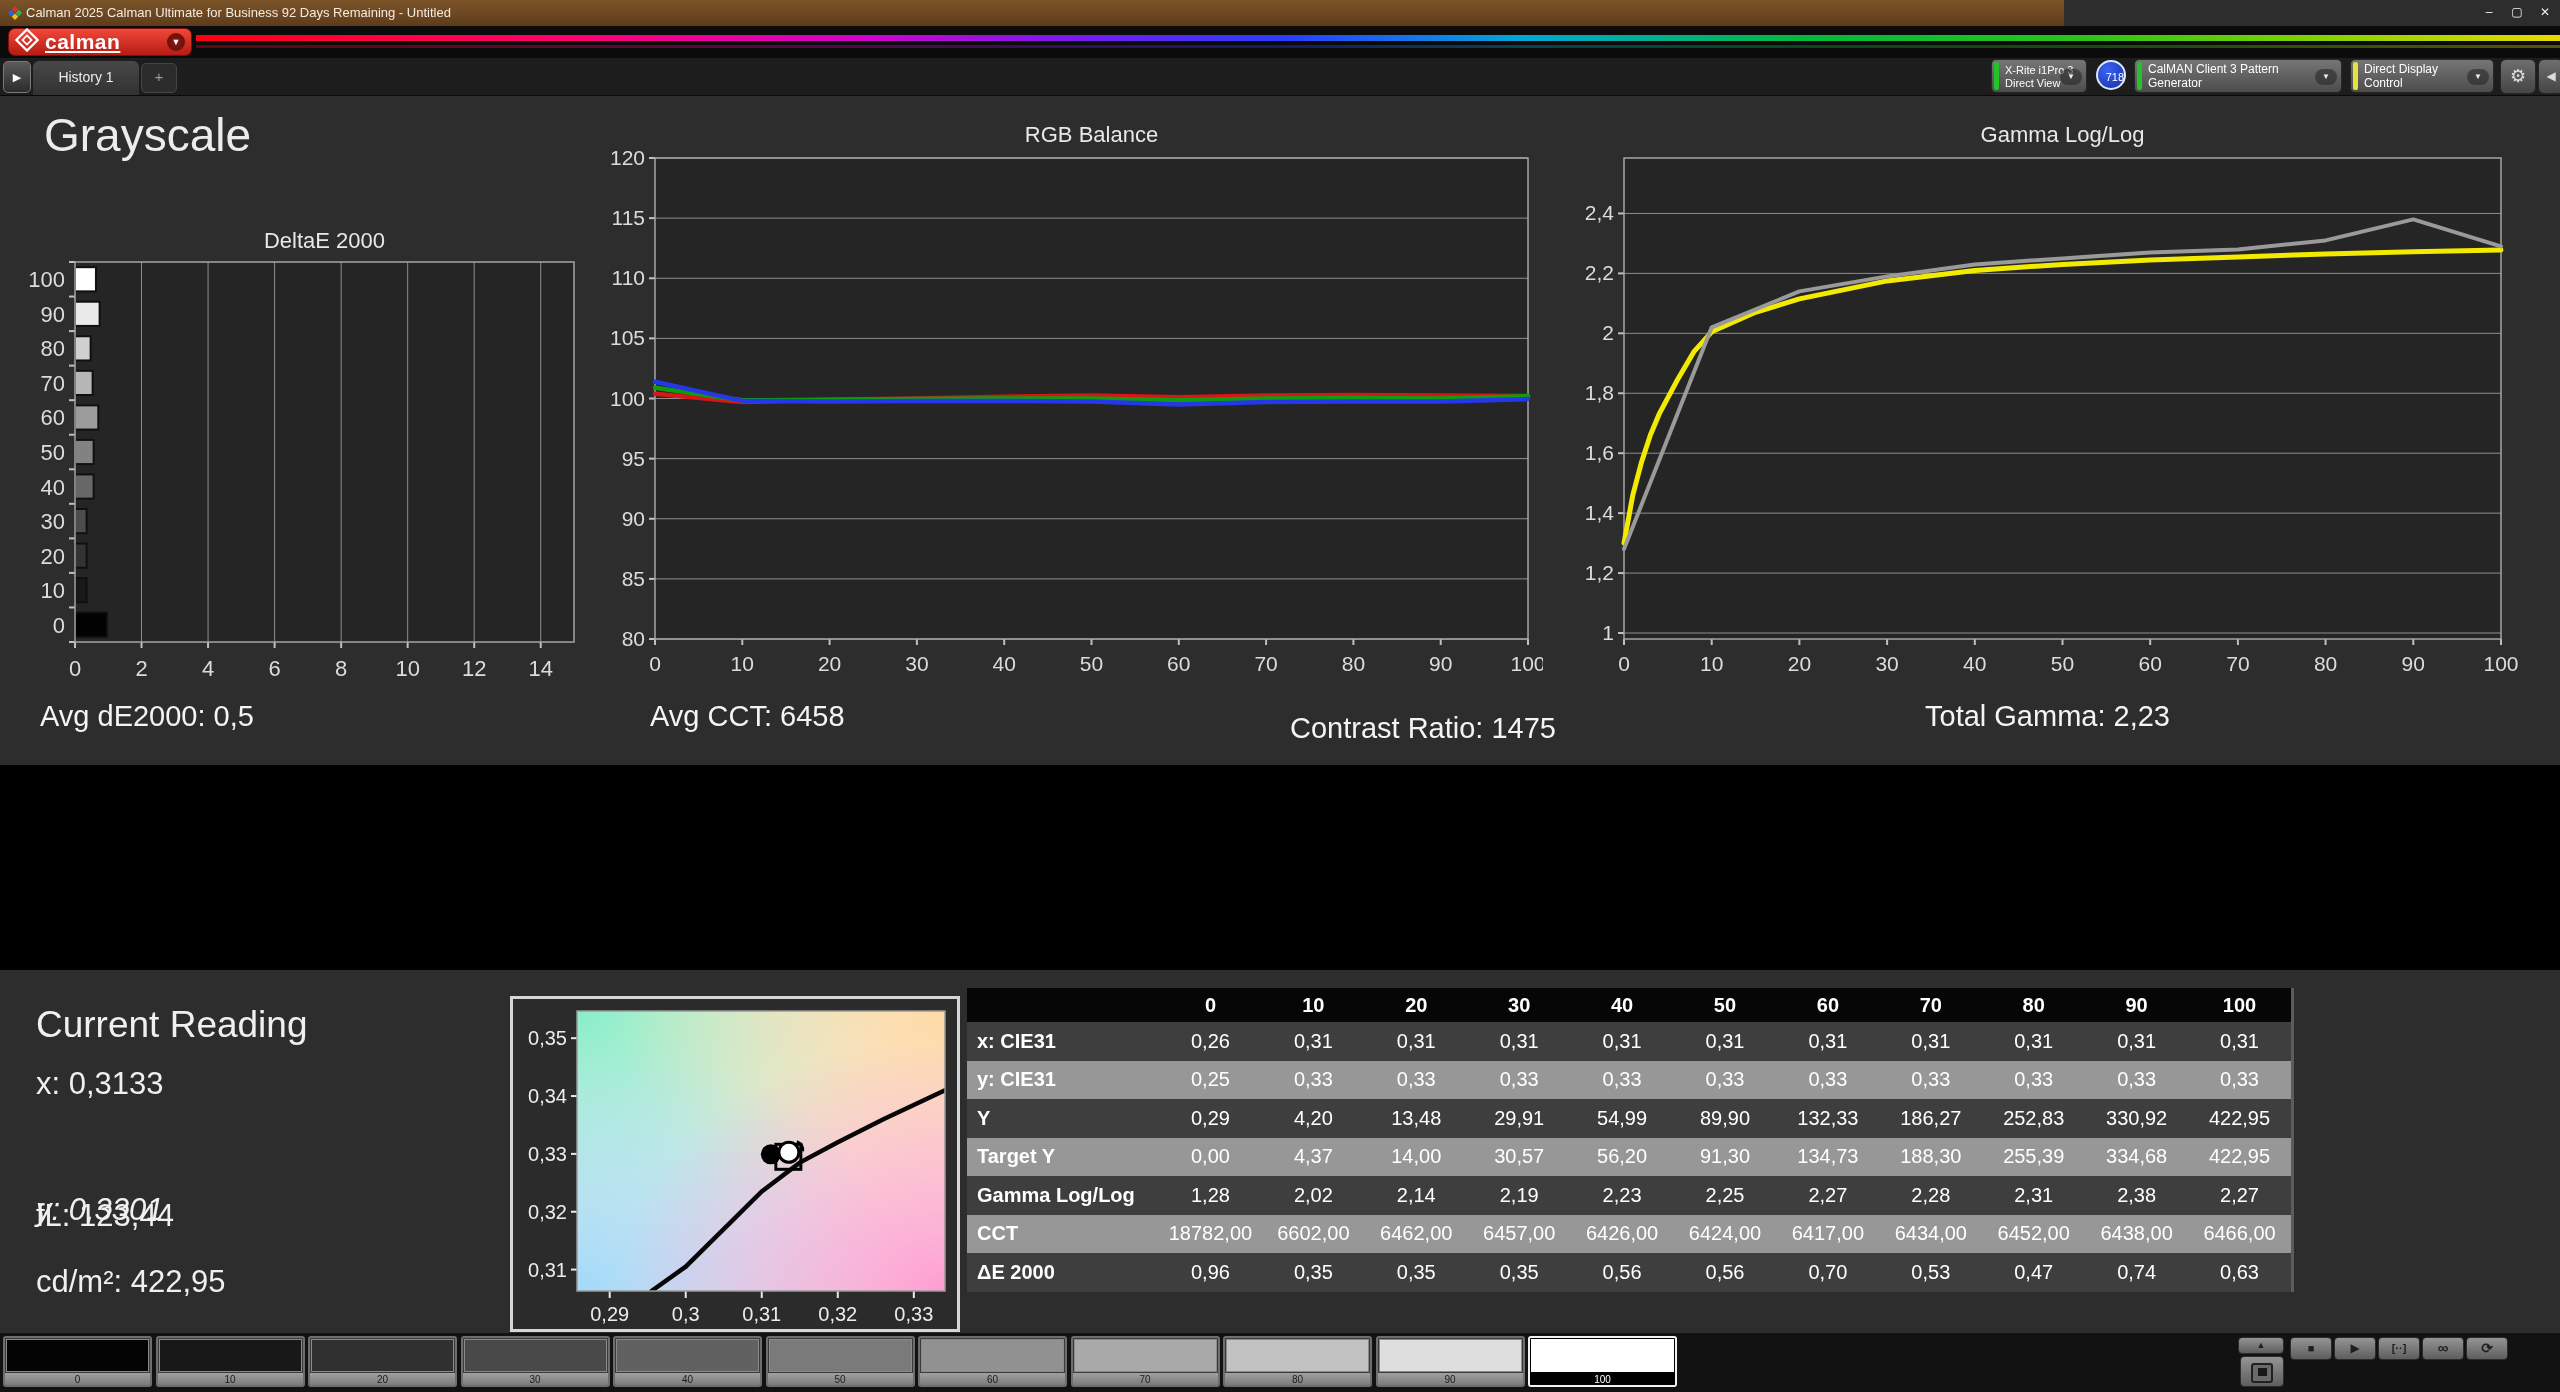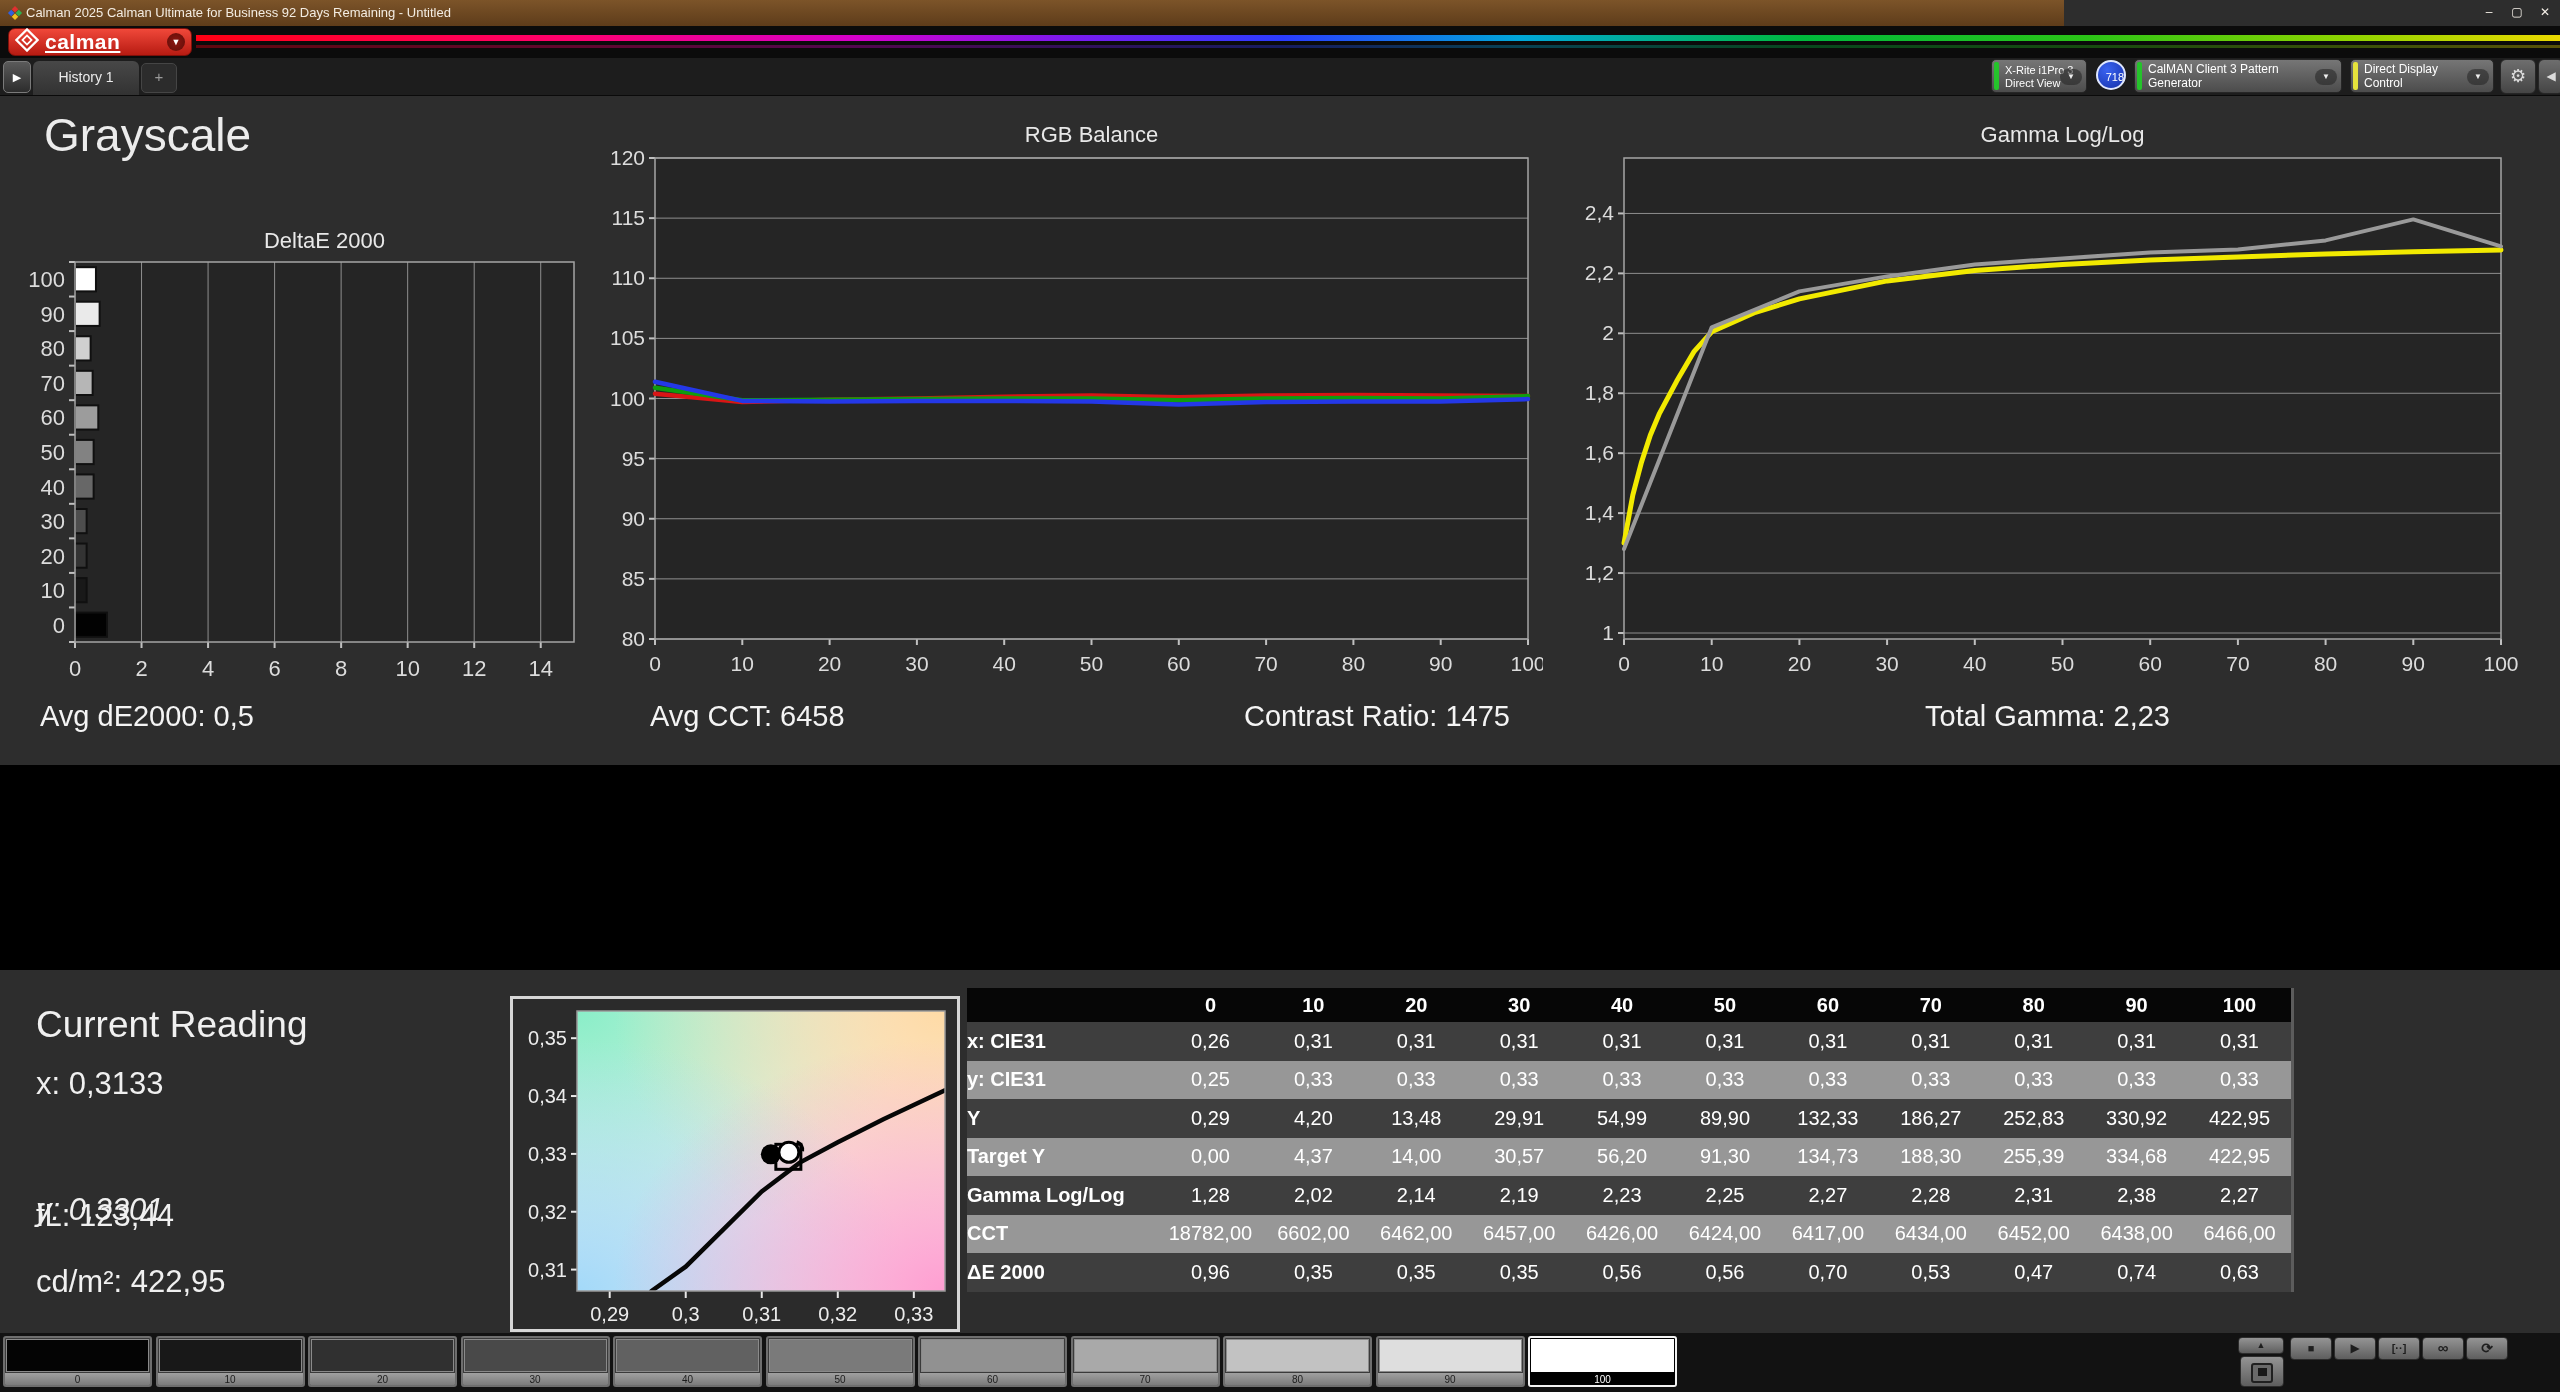--- a/index.html
+++ b/index.html
@@ -59,21 +59,21 @@
   .ciepanel{position:absolute;left:510px;top:996px;width:444px;height:330px;border:3px solid #d6d6d6;
     background:#2b2b2b;}
   
   .datatable{position:absolute;left:967px;top:988px;width:1324px;border-right:3px solid #5c5c5c;}
   .trow{display:grid;grid-template-columns:192px repeat(11,1fr);height:38.5px;align-items:center;}
   .trow.thead{height:34px;background:#060606;}
   .trow.dark{background:#3e3e3e;}
   .trow.light{background:#979797;}
   .tcell{text-align:center;font-size:20px;color:#fff;white-space:nowrap;}
   .thead .tcell{font-weight:bold;}
-  .tcell.tlabel{text-align:left;font-weight:bold;}
+  .tcell.tlabel{text-align:left;padding-left:10px;font-weight:bold;}
   
   .bottombar{position:absolute;left:0;top:1333px;width:2560px;height:59px;background:#121212;}
   .tile{position:absolute;top:3px;width:149px;height:51px;border:2px solid #6e6e6e;border-radius:3px;
     background:#3a3a3a;box-sizing:border-box;overflow:hidden;}
   .tile .tsw{height:31px;margin:1px;border:1px solid #8a8a8a;}
   .tile .tlb{height:14px;font-size:10px;text-align:center;line-height:14px;color:#1c1c1c;
     background:linear-gradient(#a0a0a0,#757575);}
   .tile.sel{border-color:#f2f2f2;background:#000;}
   .tile.sel .tsw{border-color:#fff;}
   .tile.sel .tlb{background:#000;color:#fff;}
@@ -315,21 +315,21 @@
       <text x="835.3000000000001" y="557" text-anchor="middle" font-size="21" fill="#dcdcdc">90</text>
       <line x1="923" y1="525" x2="923" y2="531" stroke="#c0c0c0" stroke-width="2"></line>
       <text x="923" y="557" text-anchor="middle" font-size="21" fill="#dcdcdc">100</text>
       <rect x="46" y="44" width="877" height="481" fill="none" stroke="#a5a5a5" stroke-width="1.5"></rect>
       <polyline points="46.0,429.1 54.8,381.1 63.5,348.2 72.3,321.2 81.1,300.2 98.6,267.3 116.2,237.3 133.7,217.8 177.5,198.3 221.4,184.9 309.1,166.9 396.8,156.4 484.5,150.4 572.2,145.9 659.9,142.9 747.6,139.9 835.3,137.8 923.0,136.0" fill="none" stroke="#f2ea00" stroke-width="5" stroke-linejoin="round" stroke-linecap="round"></polyline>
       <polyline points="46.0,435.1 133.7,213.3 221.4,177.4 309.1,162.4 396.8,150.4 484.5,144.4 572.2,138.4 659.9,135.4 747.6,126.4 835.3,105.4 923.0,132.4" fill="none" stroke="#9a9a9a" stroke-width="4" stroke-linejoin="round" stroke-linecap="round"></polyline>
     </svg>
 
   <div class="statitem" style="left:40px;width:530px;">Avg dE2000: 0,5</div>
   <div class="statitem" style="left:650px;width:530px;">Avg CCT: 6458</div>
-  <div class="statitem" style="left:1244px;width:520px;">Contrast Ratio: 1475</div>
+  <div class="statitem" style="left:1290px;width:520px;margin-top:12px;">Contrast Ratio: 1475</div>
   <div class="statitem" style="left:1925px;width:525px;">Total Gamma: 2,23</div>
 
   <div class="swatchband" id="swatchband">
     
     
   </div>
 
   <div class="crtitle">Current Reading</div>
   <div class="crline" style="top:1066px;">x: 0,3133</div>
   <div class="crline" style="top:1192px;font-style:italic;">y: 0,3301</div>

